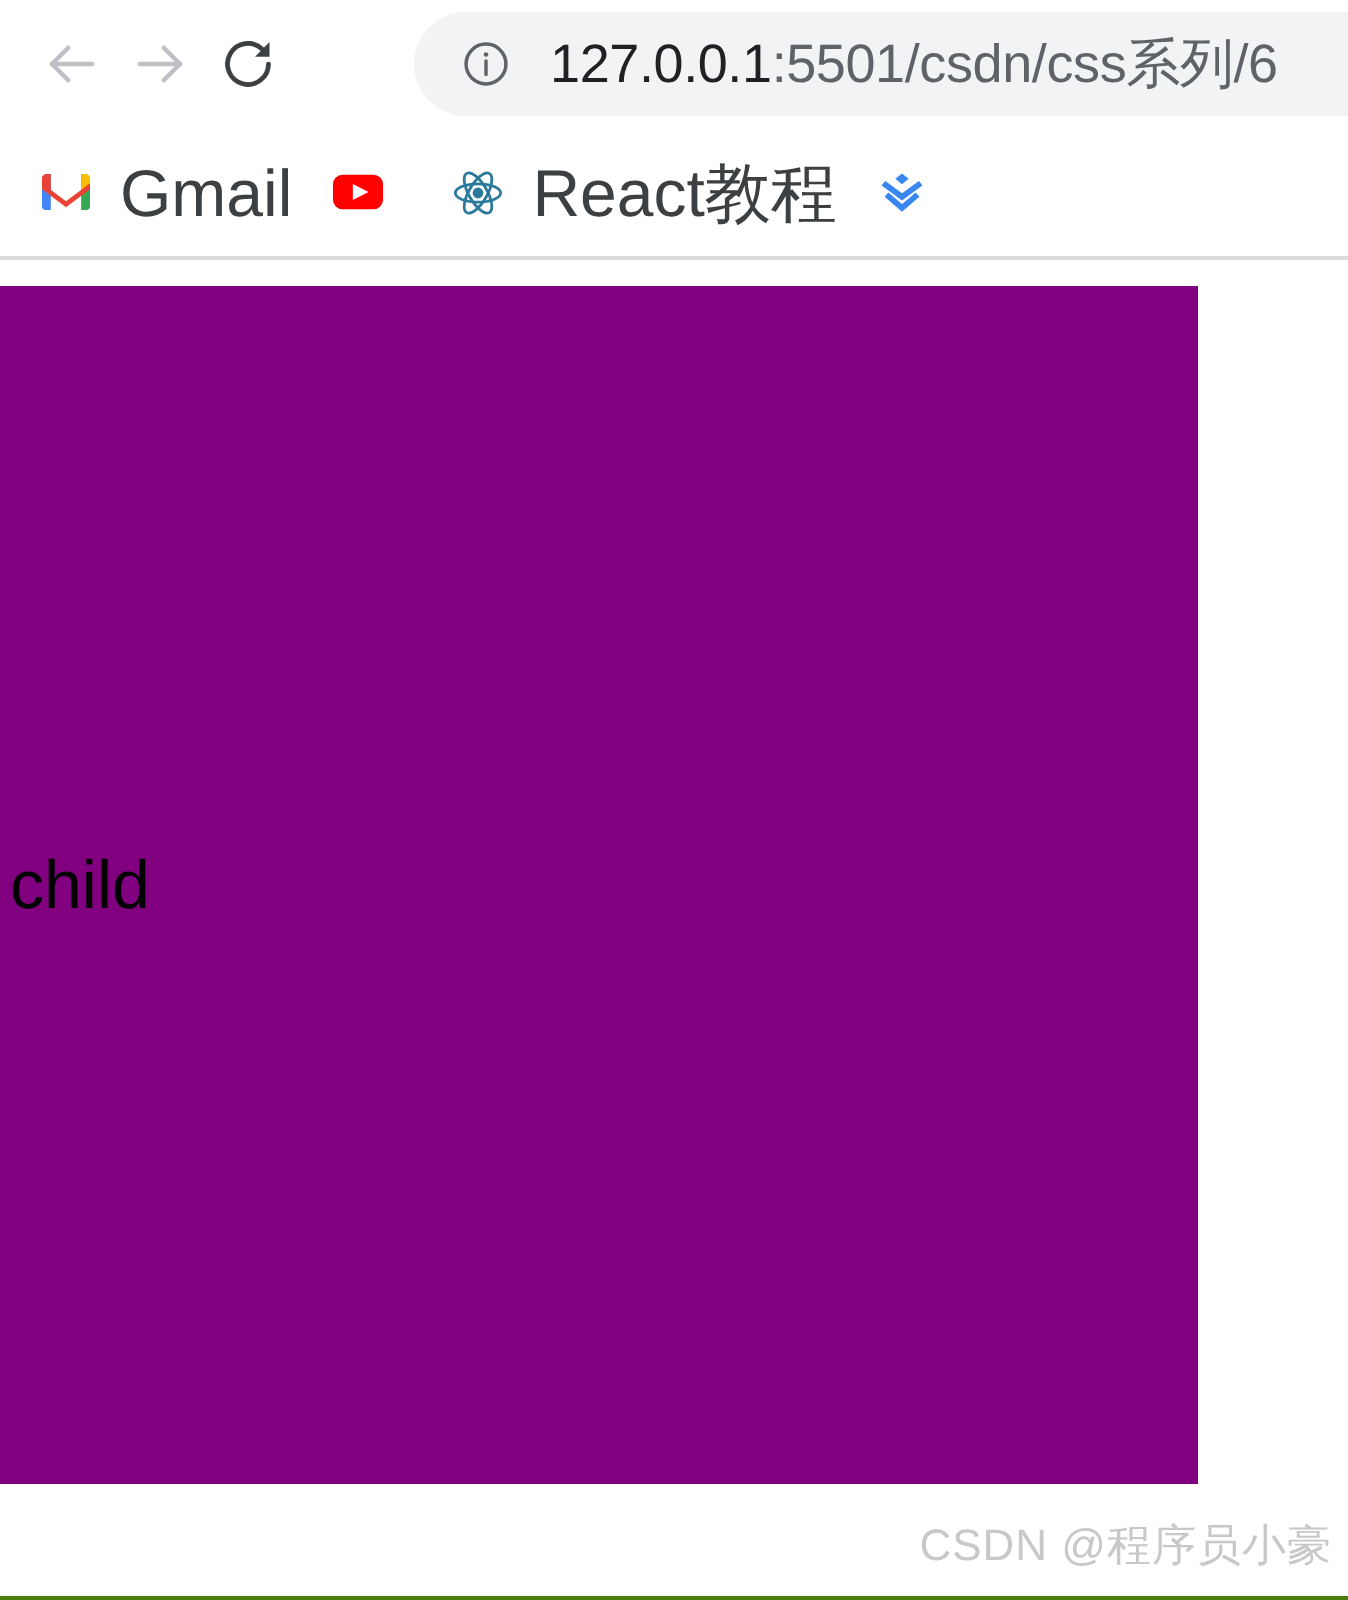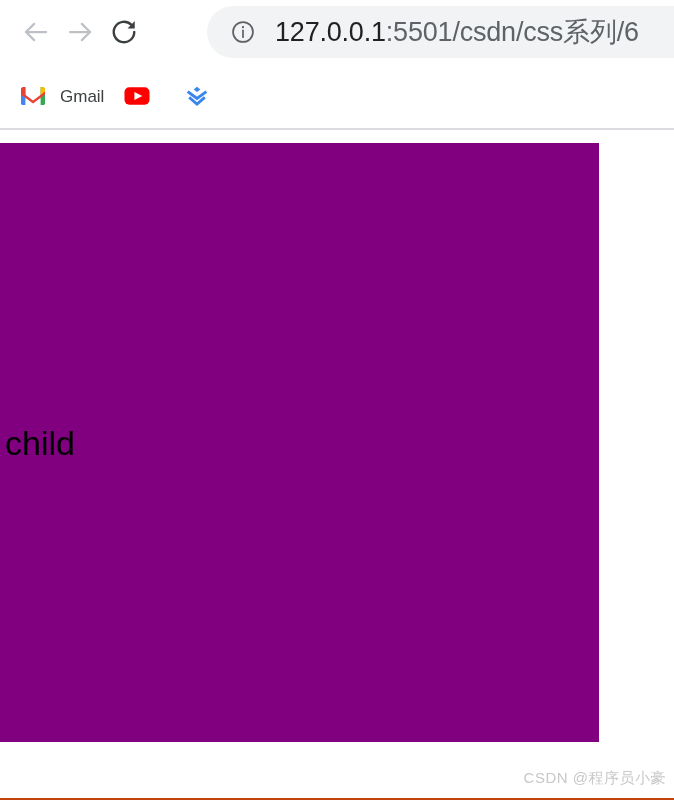--- a/index.html
+++ b/index.html
@@ -11,21 +11,21 @@
     overflow: hidden;
     background: #ffffff;
     font-family: "Liberation Sans", "DejaVu Sans", sans-serif;
   }
 
   
   .browser {
     width: 674px;
     height: 800px;
     position: relative;
-    background: #c2410c;
+    background: #4d7c0f;
   }
 
   .toolbar {
     height: 64px;
     display: flex;
     align-items: center;
     padding-left: 14px;
     background: #ffffff;
     position: relative;
   }
@@ -104,21 +104,21 @@
     width: 26px;
     height: 26px;
     margin-right: 14px;
     flex: 0 0 auto;
     display: flex;
     align-items: center;
     justify-content: center;
   }
 
   .bookmark .bm-label {
-    font-size: 17px;
+    font-size: 33px;
     color: #3c4043;
     line-height: 1;
     white-space: nowrap;
   }
 
   .chrome-divider {
     height: 2px;
     background: #dadce0;
     width: 100%;
   }
@@ -156,21 +156,21 @@
     color: #000000;
     line-height: 1;
     padding-left: 5px;
     font-family: "Liberation Sans", "DejaVu Sans", sans-serif;
   }
 
   .watermark {
     position: absolute;
     right: 8px;
     bottom: 10px;
-    font-size: 15px;
+    font-size: 22px;
     color: #c8c8c8;
     white-space: nowrap;
     letter-spacing: 0.5px;
   }
 </style>
 </head>
 <body>
 
 <div class="browser">
 
@@ -227,20 +227,31 @@
 
     <div class="bookmark">
       <span class="bm-icon">
         <svg width="27" height="20" viewBox="0 0 27 20">
           <rect x="0.5" y="1" width="26" height="18" rx="5" ry="5" fill="#ff0000"></rect>
           <polygon points="10.8,5.8 19,10 10.8,14.2" fill="#ffffff"></polygon>
         </svg>
       </span>
     </div>
 
+    <div class="bookmark">
+      <span class="bm-icon">
+        <svg width="27" height="25" viewBox="0 0 28 26" fill="none" stroke="#2b7a9b" stroke-width="1.5">
+          <circle cx="14" cy="13" r="2.9" fill="#2b7a9b" stroke="none"></circle>
+          <ellipse cx="14" cy="13" rx="12.2" ry="4.9"></ellipse>
+          <ellipse cx="14" cy="13" rx="12.2" ry="4.9" transform="rotate(60 14 13)"></ellipse>
+          <ellipse cx="14" cy="13" rx="12.2" ry="4.9" transform="rotate(120 14 13)"></ellipse>
+        </svg>
+      </span>
+      <span class="bm-label">React教程</span>
+    </div>
 
     <div class="bookmark">
       <span class="bm-icon">
         <svg width="27" height="22" viewBox="0 0 28 22" fill="none" stroke="#3a86f0">
           <polygon points="14,1 17.6,3.9 14,6.8 10.4,3.9" fill="#3a86f0" stroke="none"></polygon>
           <polyline points="5.2,7.2 14,13.6 22.8,7.2" stroke-width="3.1" stroke-linecap="square" stroke-linejoin="miter"></polyline>
           <polyline points="6.8,13.4 14,19.6 21.2,13.4" stroke-width="3.1" stroke-linecap="square" stroke-linejoin="miter"></polyline>
         </svg>
       </span>
     </div>

